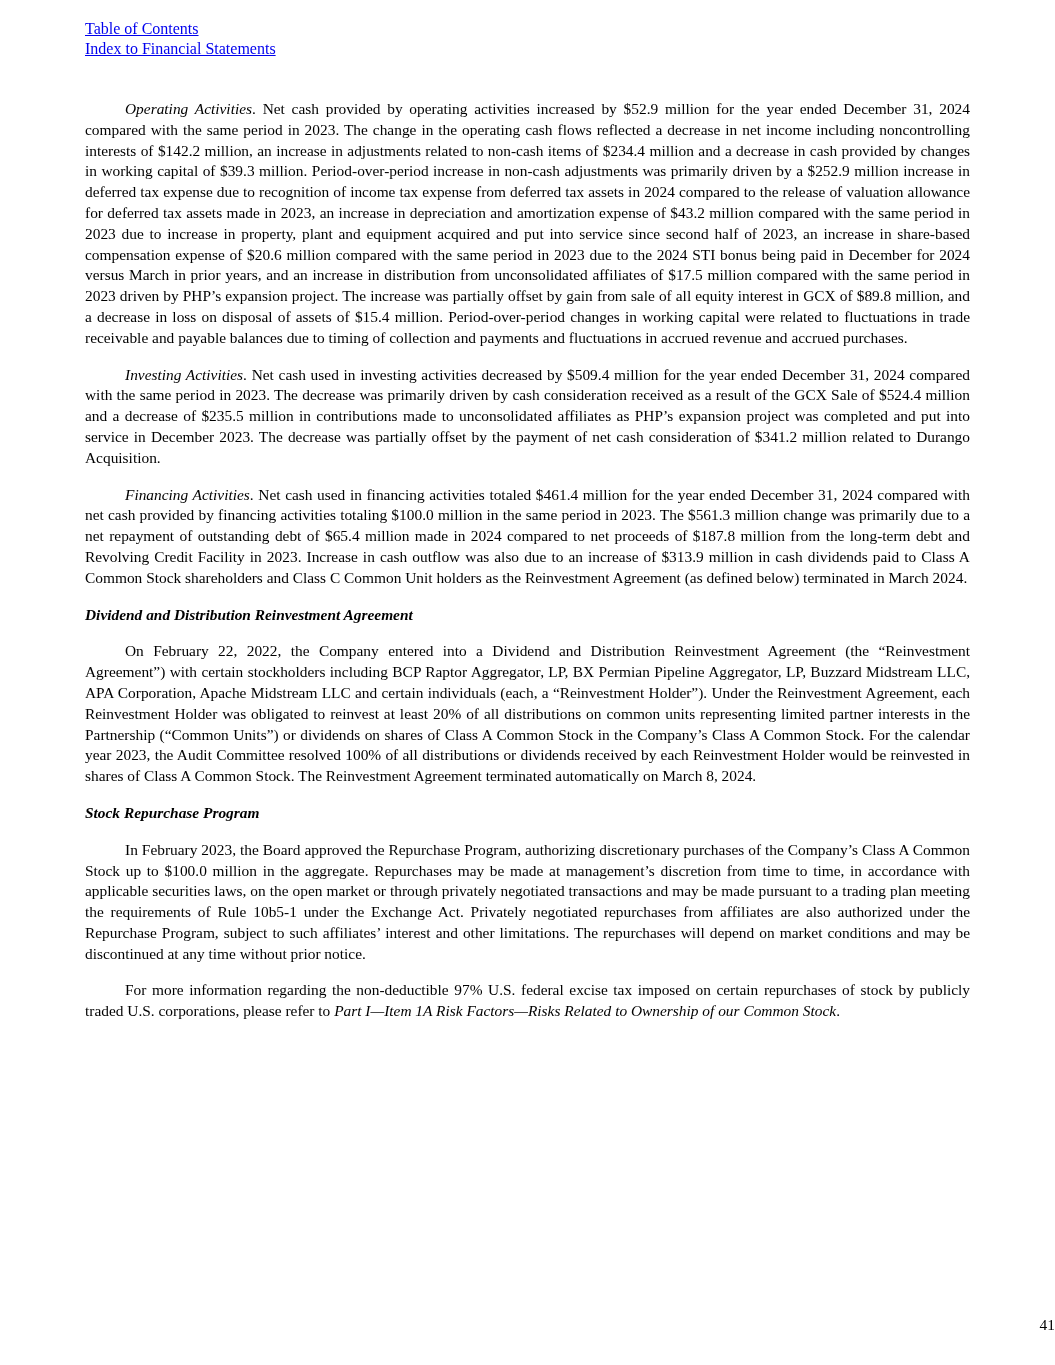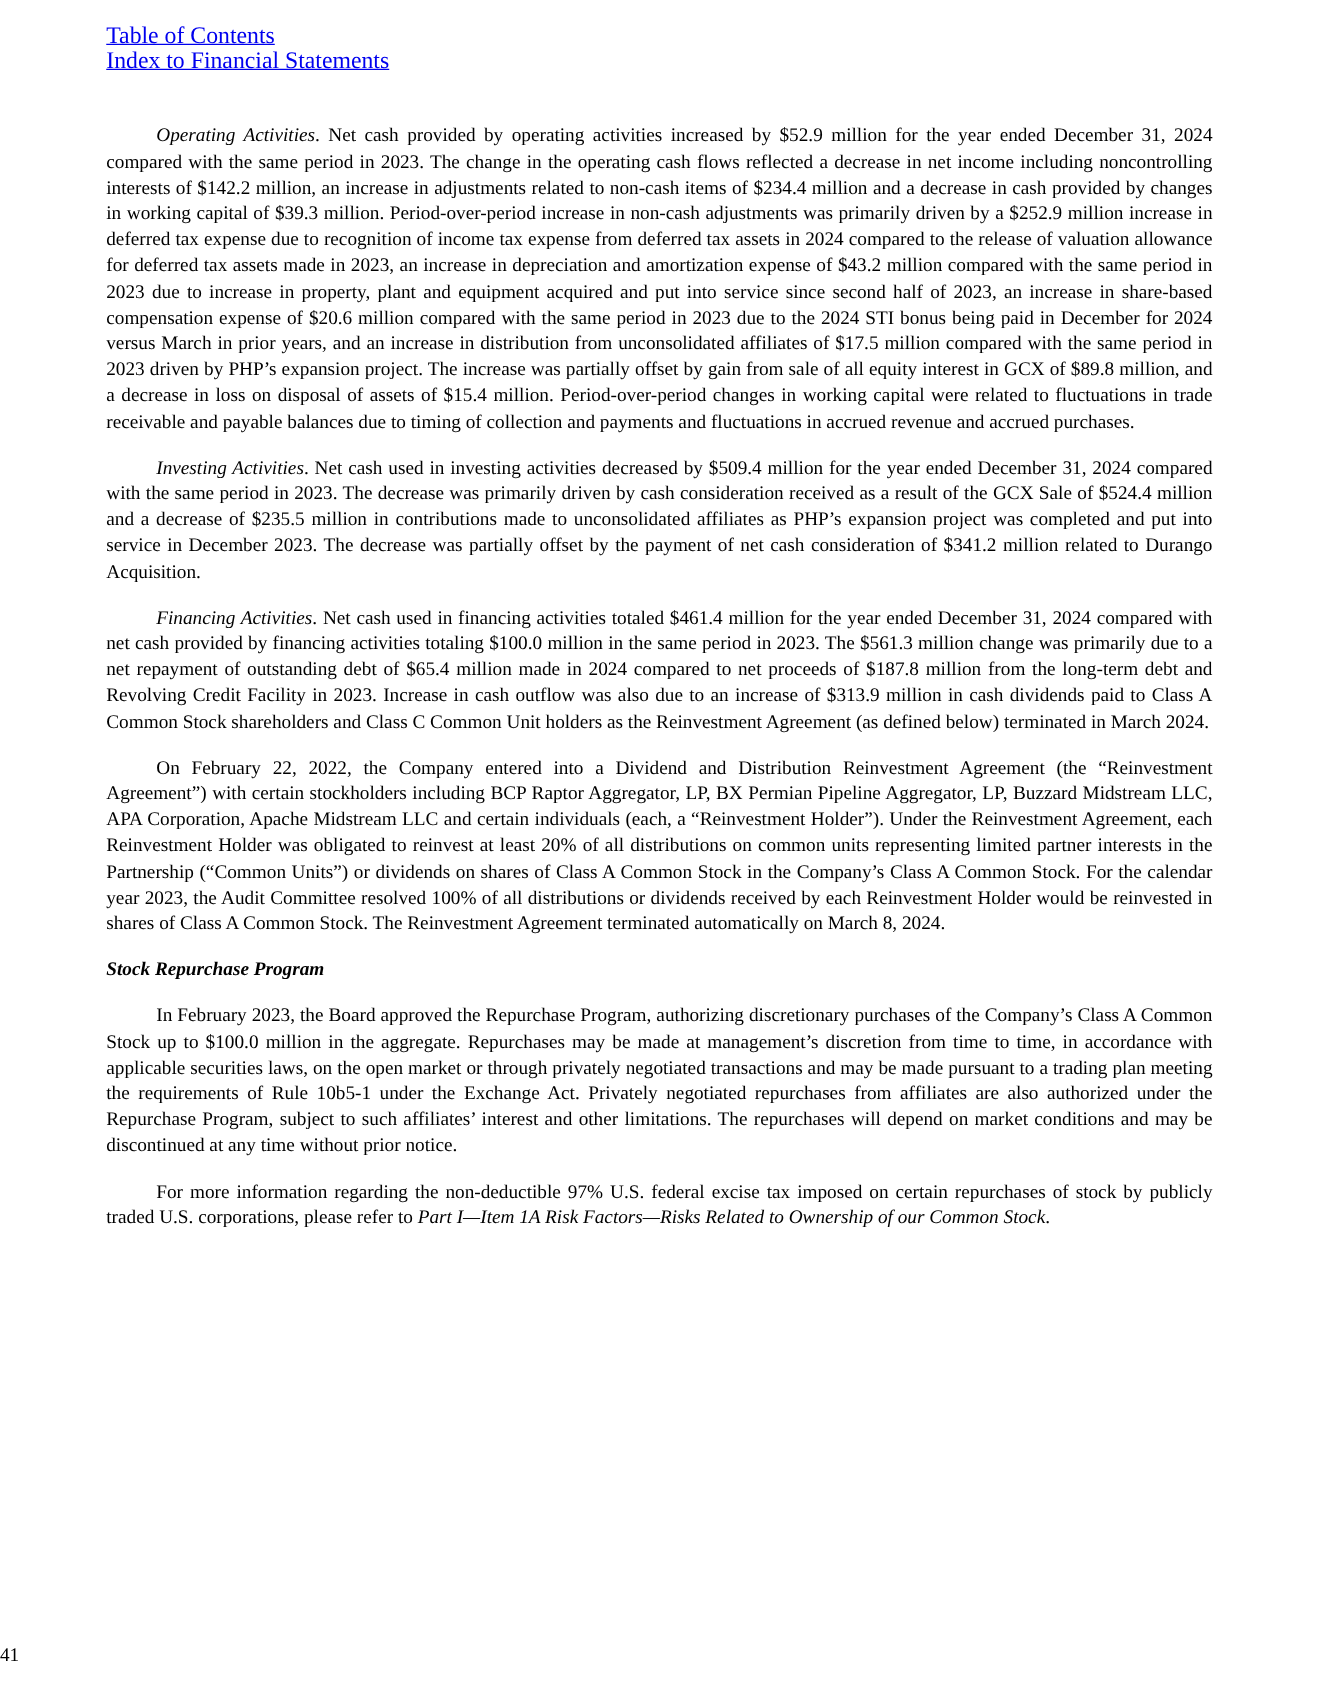--- a/index.html
+++ b/index.html
@@ -19,21 +19,21 @@
     .page {
       position: absolute;
       left: 85px;
       top: 19px;
       width: 885px;
     }
     .nav-links a {
       display: block;
       color: #0000ee;
       text-decoration: underline;
-      font-size: 19px;
+      font-size: 16px;
       line-height: 20px;
     }
     .content {
       margin-top: 40px;
     }
     p {
       margin: 0 0 16px 0;
       text-align: justify;
       text-indent: 40px;
     }
@@ -43,40 +43,41 @@
       font-weight: bold;
       font-style: italic;
       margin: 0 0 16px 0;
       line-height: 20.8px;
     }
     .page-number {
       position: absolute;
       left: 0;
       width: 1055px;
       top: 1315px;
-      text-align: left;
+      text-align: right;
       font-size: 15.4px;
     }
   </style>
 </head>
 <body>
 
 <div class="page">
   <div class="nav-links">
     <a href="#">Table of Contents</a>
     <a href="#">Index to Financial Statements</a>
   </div>
 
   <div class="content">
     <p><span class="lead">Operating Activities</span><span>. Net cash provided by operating activities increased by $52.9 million for the year ended December 31, 2024 compared with the same period in 2023. The change in the operating cash flows reflected a decrease in net income including noncontrolling interests of $142.2 million, an increase in adjustments related to non-cash items of $234.4 million and a decrease in cash provided by changes in working capital of $39.3 million. Period-over-period increase in non-cash adjustments was primarily driven by a $252.9 million increase in deferred tax expense due to recognition of income tax expense from deferred tax assets in 2024 compared to the release of valuation allowance for deferred tax assets made in 2023, an increase in depreciation and amortization expense of $43.2 million compared with the same period in 2023 due to increase in property, plant and equipment acquired and put into service since second half of 2023, an increase in share-based compensation expense of $20.6 million compared with the same period in 2023 due to the 2024 STI bonus being paid in December for 2024 versus March in prior years, and an increase in distribution from unconsolidated affiliates of $17.5 million compared with the same period in 2023 driven by PHP’s expansion project. The increase was partially offset by gain from sale of all equity interest in GCX of $89.8 million, and a decrease in loss on disposal of assets of $15.4 million. Period-over-period changes in working capital were related to fluctuations in trade receivable and payable balances due to timing of collection and payments and fluctuations in accrued revenue and accrued purchases.</span></p>
 
     <p><span class="lead">Investing Activities</span><span>. Net cash used in investing activities decreased by $509.4 million for the year ended December 31, 2024 compared with the same period in 2023. The decrease was primarily driven by cash consideration received as a result of the GCX Sale of $524.4 million and a decrease of $235.5 million in contributions made to unconsolidated affiliates as PHP’s expansion project was completed and put into service in December 2023. The decrease was partially offset by the payment of net cash consideration of $341.2 million related to Durango Acquisition.</span></p>
 
     <p><span class="lead">Financing Activities</span><span>. Net cash used in financing activities totaled $461.4 million for the year ended December 31, 2024 compared with net cash provided by financing activities totaling $100.0 million in the same period in 2023. The $561.3 million change was primarily due to a net repayment of outstanding debt of $65.4 million made in 2024 compared to net proceeds of $187.8 million from the long-term debt and Revolving Credit Facility in 2023. Increase in cash outflow was also due to an increase of $313.9 million in cash dividends paid to Class A Common Stock shareholders and Class C Common Unit holders as the Reinvestment Agreement (as defined below) terminated in March 2024.</span></p>
 
+    <h3>Dividend and Distribution Reinvestment Agreement</h3>
 
     <p>On February 22, 2022, the Company entered into a Dividend and Distribution Reinvestment Agreement (the “Reinvestment Agreement”) with certain stockholders including BCP Raptor Aggregator, LP, BX Permian Pipeline Aggregator, LP, Buzzard Midstream LLC, APA Corporation, Apache Midstream LLC and certain individuals (each, a “Reinvestment Holder”). Under the Reinvestment Agreement, each Reinvestment Holder was obligated to reinvest at least 20% of all distributions on common units representing limited partner interests in the Partnership (“Common Units”) or dividends on shares of Class A Common Stock in the Company’s Class A Common Stock. For the calendar year 2023, the Audit Committee resolved 100% of all distributions or dividends received by each Reinvestment Holder would be reinvested in shares of Class A Common Stock. The Reinvestment Agreement terminated automatically on March 8, 2024.</p>
 
 
     <h3>Stock Repurchase Program</h3>
 
     <p>In February 2023, the Board approved the Repurchase Program, authorizing discretionary purchases of the Company’s Class A Common Stock up to $100.0 million in the aggregate. Repurchases may be made at management’s discretion from time to time, in accordance with applicable securities laws, on the open market or through privately negotiated transactions and may be made pursuant to a trading plan meeting the requirements of Rule 10b5-1 under the Exchange Act. Privately negotiated repurchases from affiliates are also authorized under the Repurchase Program, subject to such affiliates’ interest and other limitations. The repurchases will depend on market conditions and may be discontinued at any time without prior notice.</p>
 
 
     <p><span>For more information regarding the non-deductible 97% U.S. federal excise tax imposed on certain repurchases of stock by publicly traded U.S. corporations, please refer to </span><span class="lead">Part I—Item 1A Risk Factors—Risks Related to Ownership of our Common Stock</span><span>.</span></p>

